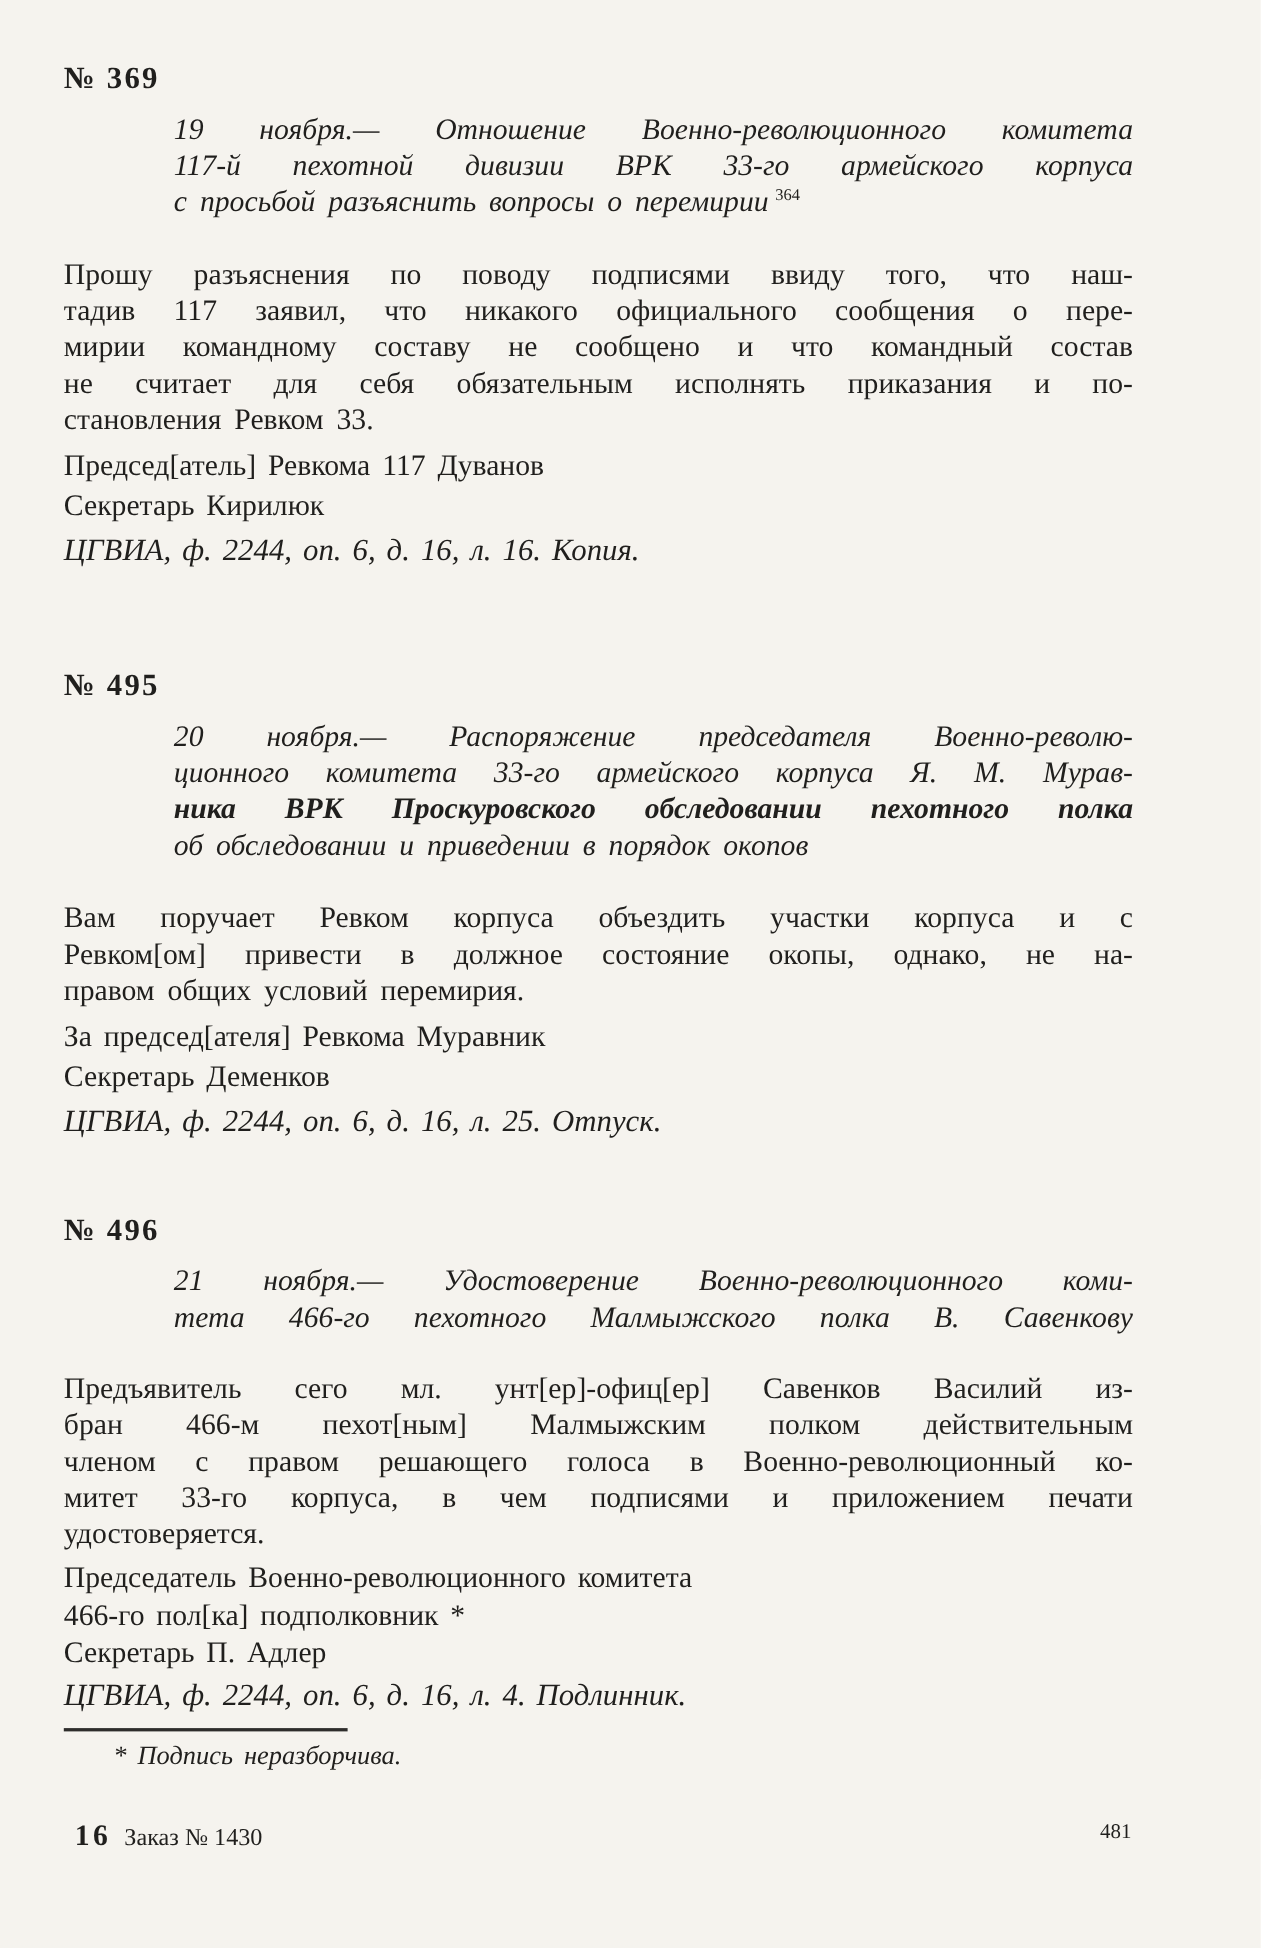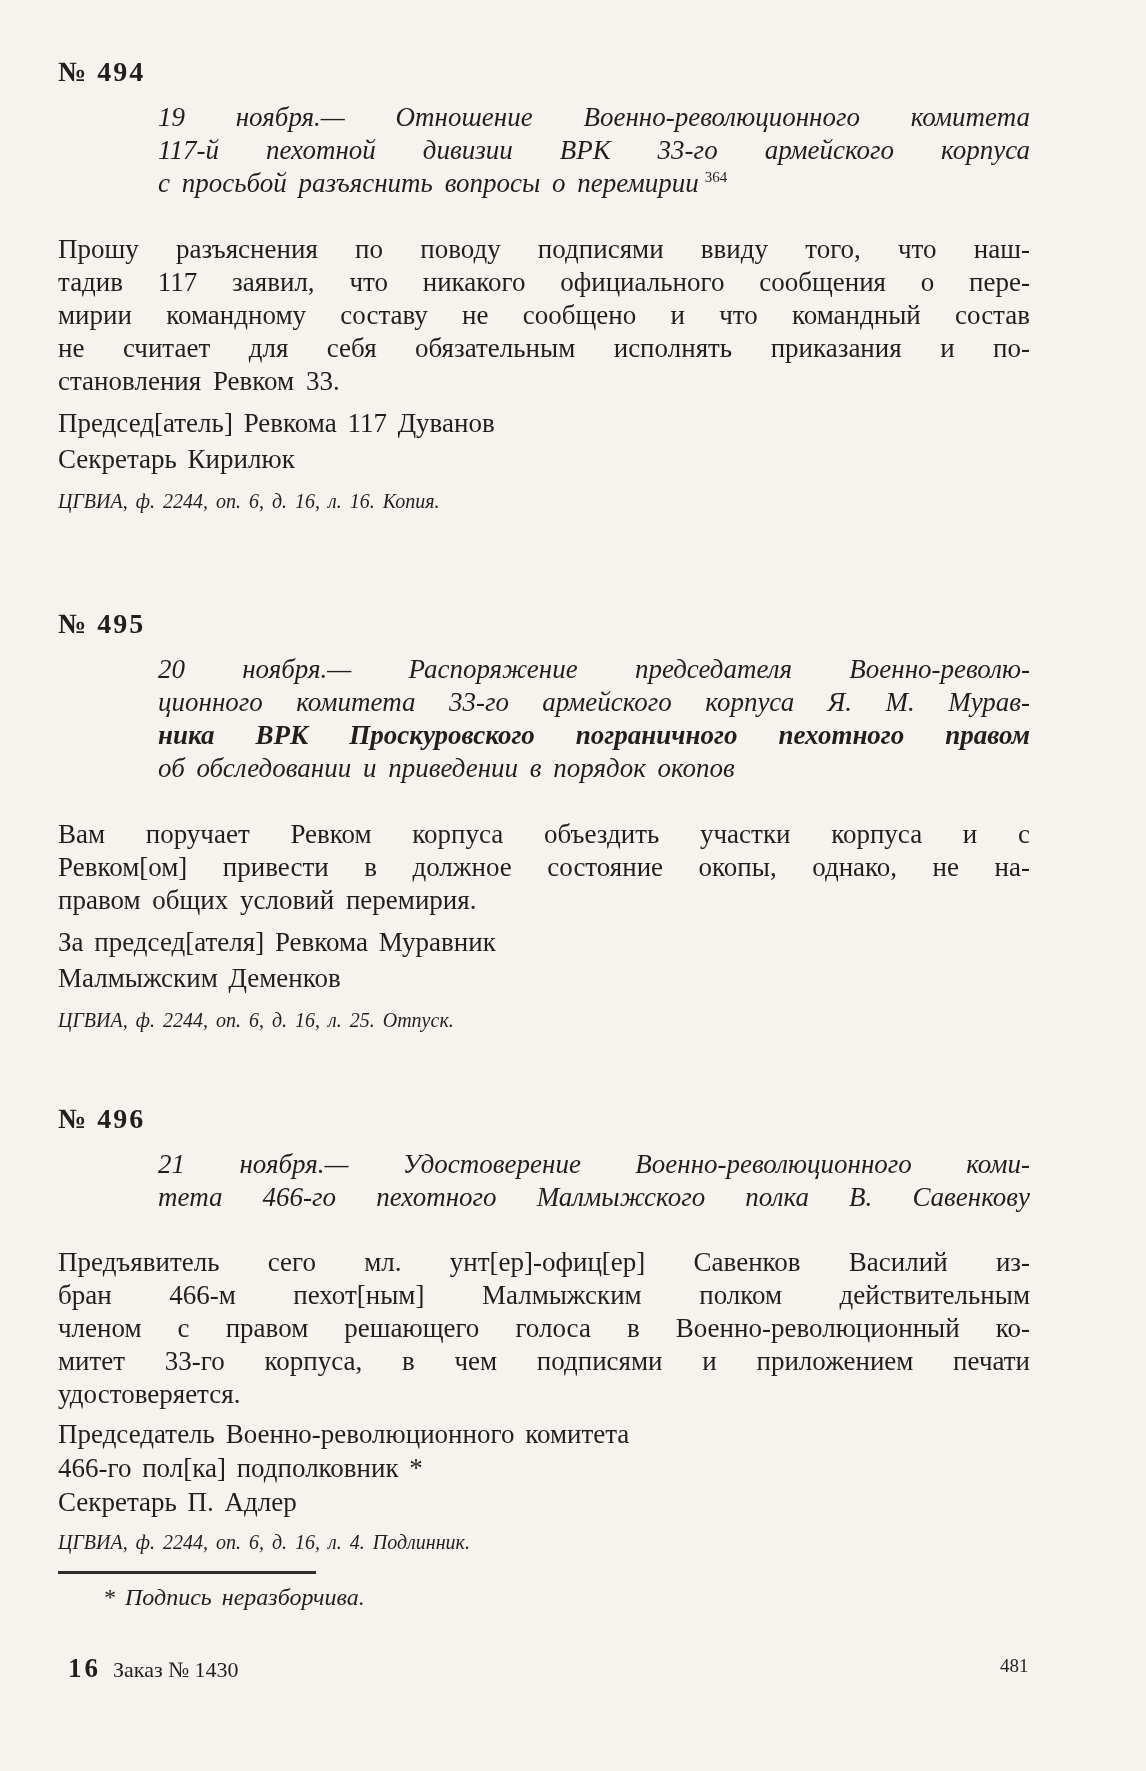--- a/index.html
+++ b/index.html
@@ -51,21 +51,21 @@
   .sigs {
     margin-top: 7px;
     font-size: 27px;
     line-height: 36px;
     text-align: left;
     word-spacing: 4px;
   }
   .source {
     margin-top: 9px;
     font-style: italic;
-    font-size: 20px;
+    font-size: 28px;
     line-height: 30px;
     word-spacing: 3px;
   }
   .doc-495 { margin-top: 92px; }
   .doc-496 { margin-top: 68px; font-family: Liberation Serif, serif; }
   .doc-495 .body-text { margin-top: 33px; }
   .doc-496 .body-text { margin-top: 32px; }
   .doc-496 .sigs { margin-top: 6px; line-height: 34px; }
   .doc-496 .source { margin-top: 8px; }
   .footnote-rule {
@@ -103,21 +103,21 @@
     font-size: 19px;
   }
 </style>
 </head>
 <body>
 
 <div class="page">
   <div class="content">
 
     <section class="doc doc-494">
-      <div class="doc-number">№ 494</div>
+      <div class="doc-number">№ 369</div>
       <div class="heading">
         <div class="h-line just">19 ноября.— Отношение Военно-революционного комитета</div>
         <div class="h-line just">117-й пехотной дивизии ВРК 33-го армейского корпуса</div>
         <div class="h-line"><span>с просьбой разъяснить вопросы о перемирии</span><sup class="fn-ref">364</sup></div>
       </div>
       <div class="body-text">
         <div class="b-line just">Прошу разъяснения по поводу подписями ввиду того, что наш-</div>
         <div class="b-line just">тадив 117 заявил, что никакого официального сообщения о пере-</div>
         <div class="b-line just">мирии командному составу не сообщено и что командный состав</div>
         <div class="b-line just">не считает для себя обязательным исполнять приказания и по-</div>
@@ -128,31 +128,31 @@
         <div class="sig">Секретарь Кирилюк</div>
       </div>
       <div class="source">ЦГВИА, ф. 2244, оп. 6, д. 16, л. 16. Копия.</div>
     </section>
 
     <section class="doc doc-495">
       <div class="doc-number">№ 495</div>
       <div class="heading">
         <div class="h-line just">20 ноября.— Распоряжение председателя Военно-револю-</div>
         <div class="h-line just">ционного комитета 33-го армейского корпуса Я. М. Мурав-</div>
-        <div class="h-line just bold-line">ника ВРК Проскуровского пограничного пехотного правом</div>
+        <div class="h-line just bold-line">ника ВРК Проскуровского обследовании пехотного полка</div>
         <div class="h-line">об обследовании и приведении в порядок окопов</div>
       </div>
       <div class="body-text">
         <div class="b-line just">Вам поручает Ревком корпуса объездить участки корпуса и с</div>
         <div class="b-line just">Ревком[ом] привести в должное состояние окопы, однако, не на-</div>
         <div class="b-line">правом общих условий перемирия.</div>
       </div>
       <div class="sigs">
         <div class="sig">За председ[ателя] Ревкома Муравник</div>
-        <div class="sig">Малмыжским Деменков</div>
+        <div class="sig">Секретарь Деменков</div>
       </div>
       <div class="source">ЦГВИА, ф. 2244, оп. 6, д. 16, л. 25. Отпуск.</div>
     </section>
 
     <section class="doc doc-496">
       <div class="doc-number">№ 496</div>
       <div class="heading">
         <div class="h-line just">21 ноября.— Удостоверение Военно-революционного коми-</div>
         <div class="h-line just">тета 466-го пехотного Малмыжского полка В. Савенкову</div>
       </div>

